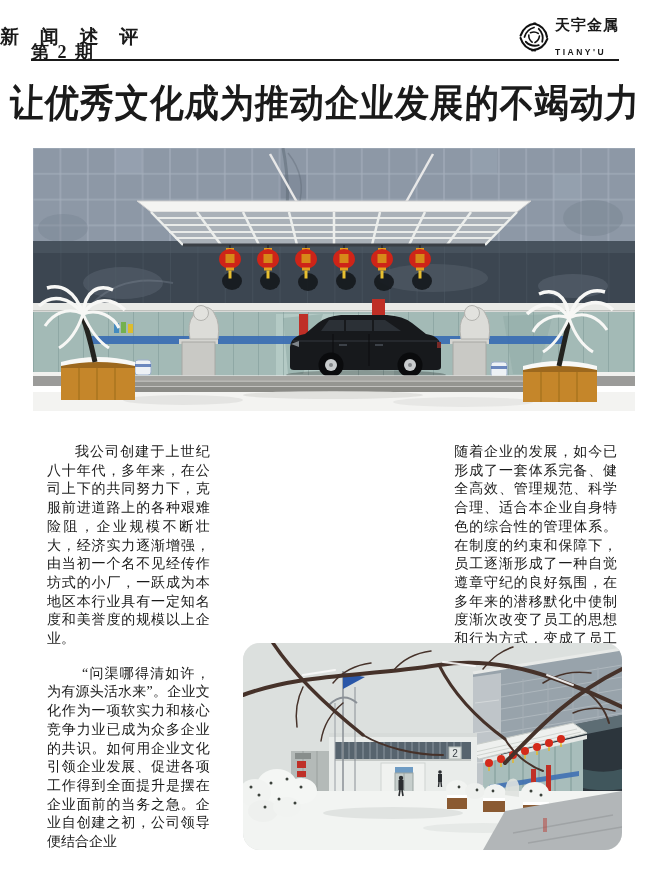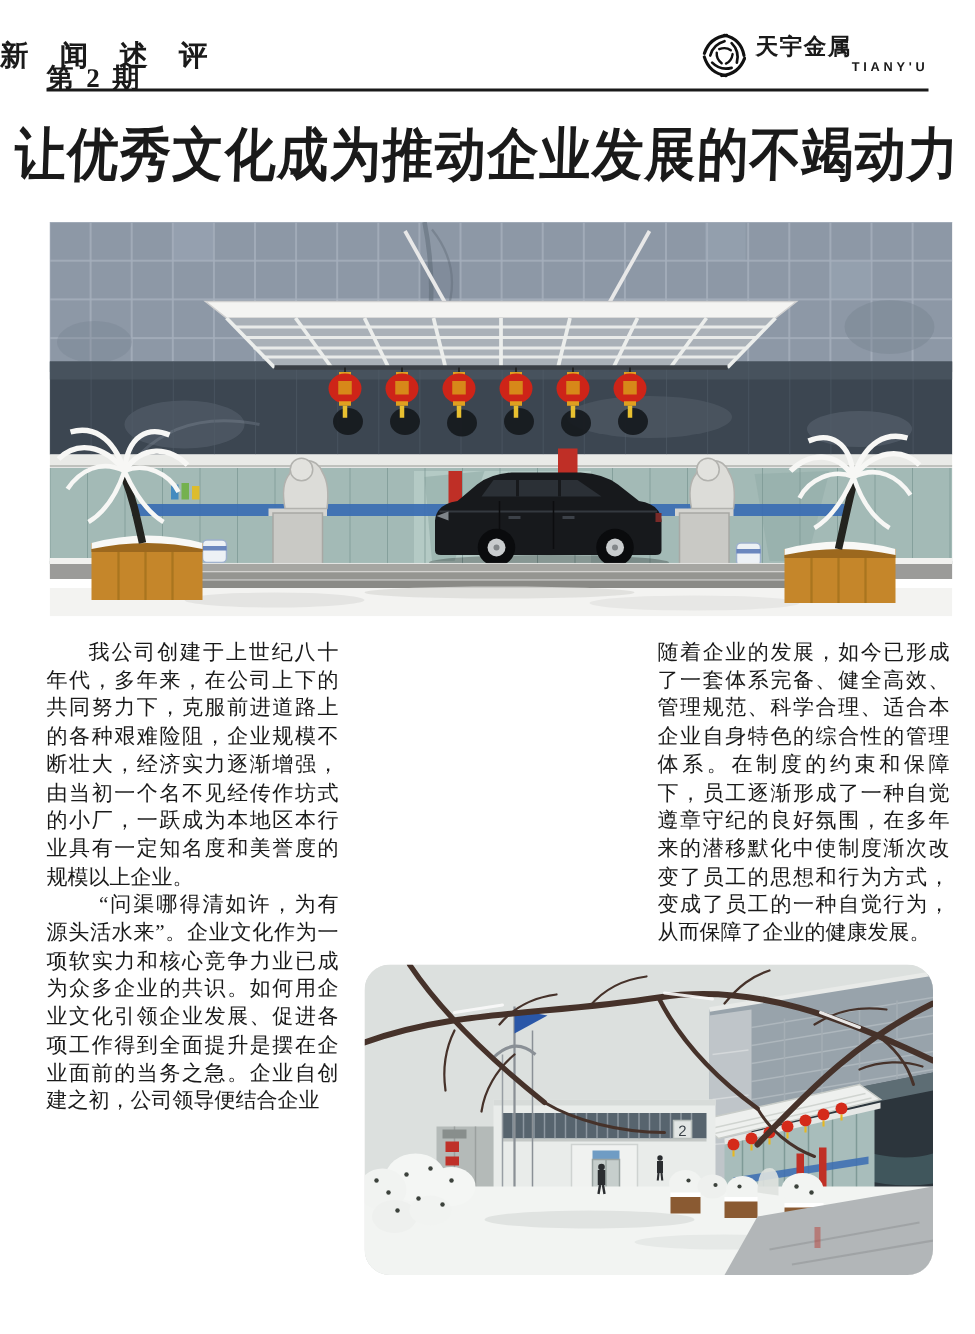--- a/index.html
+++ b/index.html
@@ -7,21 +7,21 @@
        font-family:"Liberation Serif","DejaVu Serif",serif;color:#1a1a1a;}
   .page{position:relative;width:650px;height:889px;background:#fff;}
 
   
   .hdr{display:flex;align-items:center;justify-content:space-between;
        margin:0 31px;padding-top:20px;height:34px;}
   .issue{font-size:18px;font-weight:bold;letter-spacing:2px;margin-top:30px;}
   .masthead{font-size:19px;font-weight:bold;letter-spacing:8px;
             position:absolute;left:0;right:0;text-align:left;pointer-events:none;}
   .brand{display:flex;align-items:center;gap:5px;z-index:2;background:#fff;}
-  .brand .names{display:flex;flex-direction:row;line-height:1;}
+  .brand .names{display:flex;flex-direction:column;line-height:1;}
   .brand .cn{font-size:15px;font-weight:bold;letter-spacing:1px;}
   .brand .en{font-size:8.5px;font-weight:bold;letter-spacing:2.5px;margin-top:15px;
              font-family:"Liberation Sans",sans-serif;}
   .rule{height:2px;background:#1a1a1a;margin:5px 31px 0 31px;}
 
   
   .headline{margin:20px 0 0 0;text-align:center;font-size:34px;font-weight:bold;
             font-family:"DejaVu Serif","Liberation Serif",serif;
             white-space:nowrap;letter-spacing:1px;
             transform:skewX(-2deg) scaleY(1.12);transform-origin:center;}
@@ -29,21 +29,21 @@
   
   figure{margin:0;padding:0;}
   .photo-top{margin:21px 15px 0 33px;width:602px;height:263px;overflow:hidden;}
   .photo-bottom{position:absolute;left:243px;top:643px;width:379px;height:207px;
                 border-radius:17px;overflow:hidden;box-shadow:0 0 0 1px #e8e8e8 inset;}
   svg{display:block;}
 
   
   .cols{display:flex;gap:9px;margin:16px 17px 0 31px;}
   .col{flex:1;min-width:0;font-size:14px;line-height:18.7px;text-align:justify;}
-  .col p{margin:0;}
+  .col p{margin:16px;}
   .col p.ind{text-indent:2em;}
   .col p.qind{text-indent:2.5em;}
 </style>
 </head>
 <body>
 
 <div class="page">
 
   <div class="hdr">
     <div class="masthead">新 闻 述 评</div>

